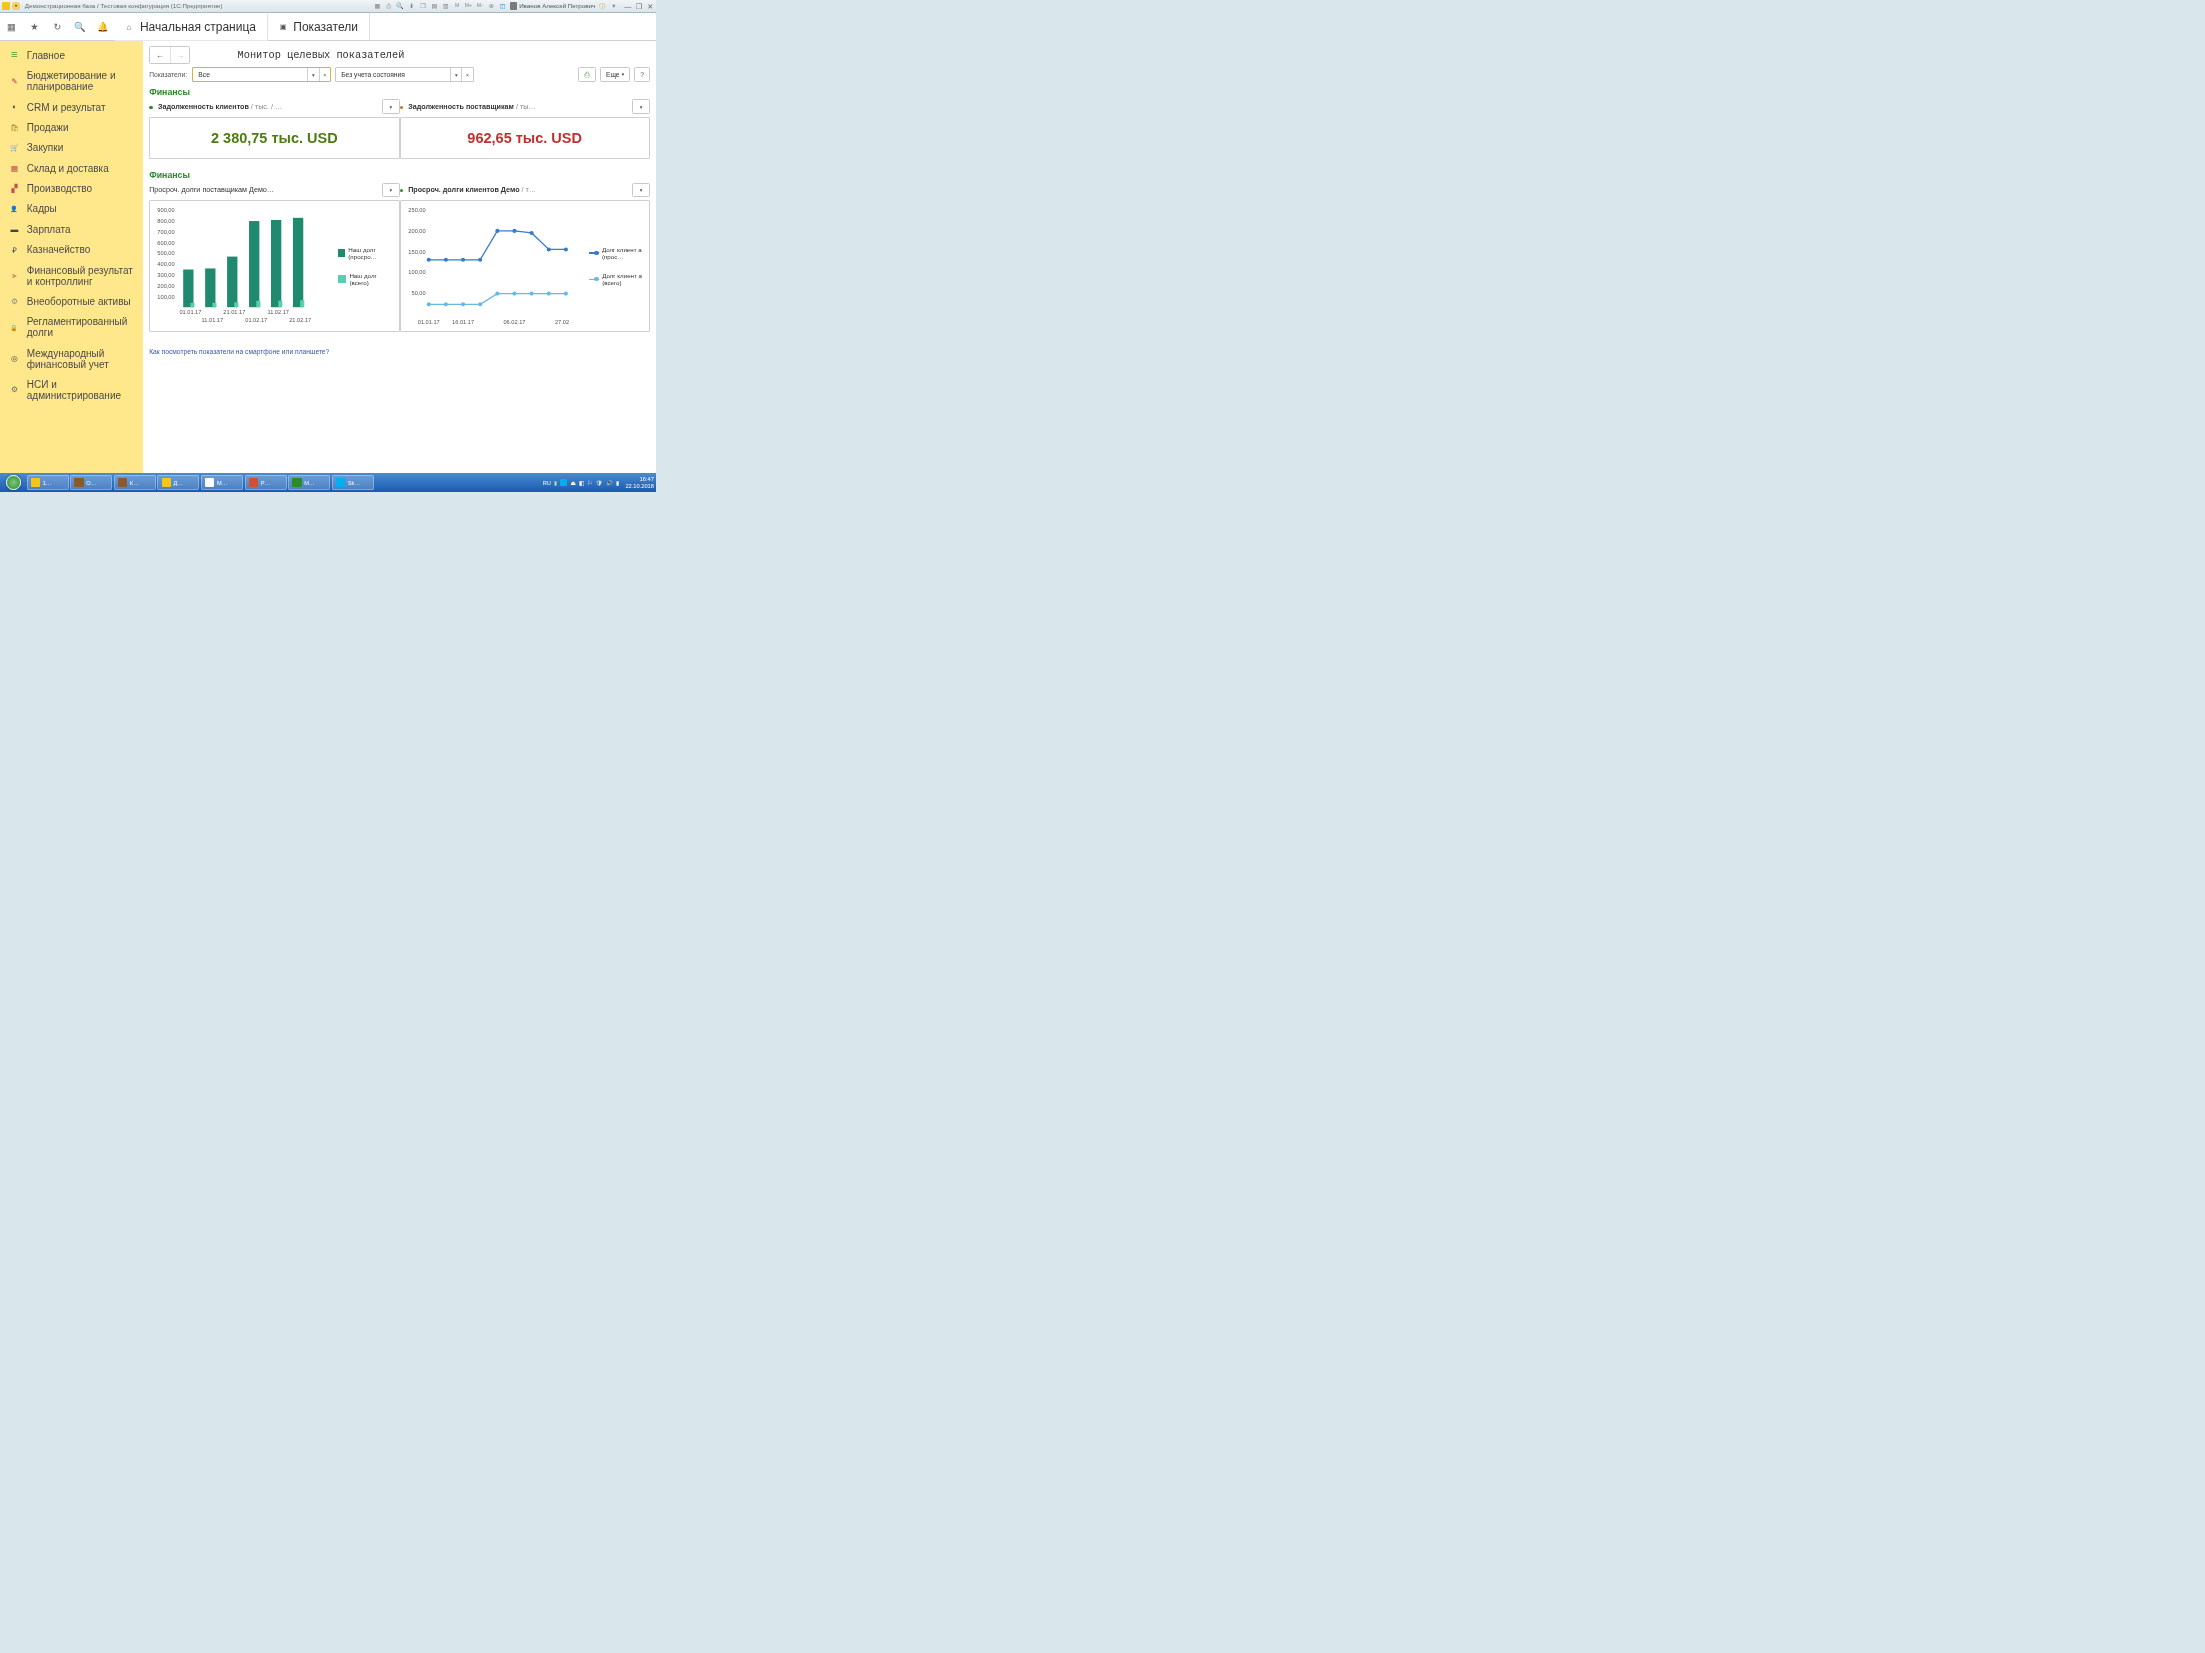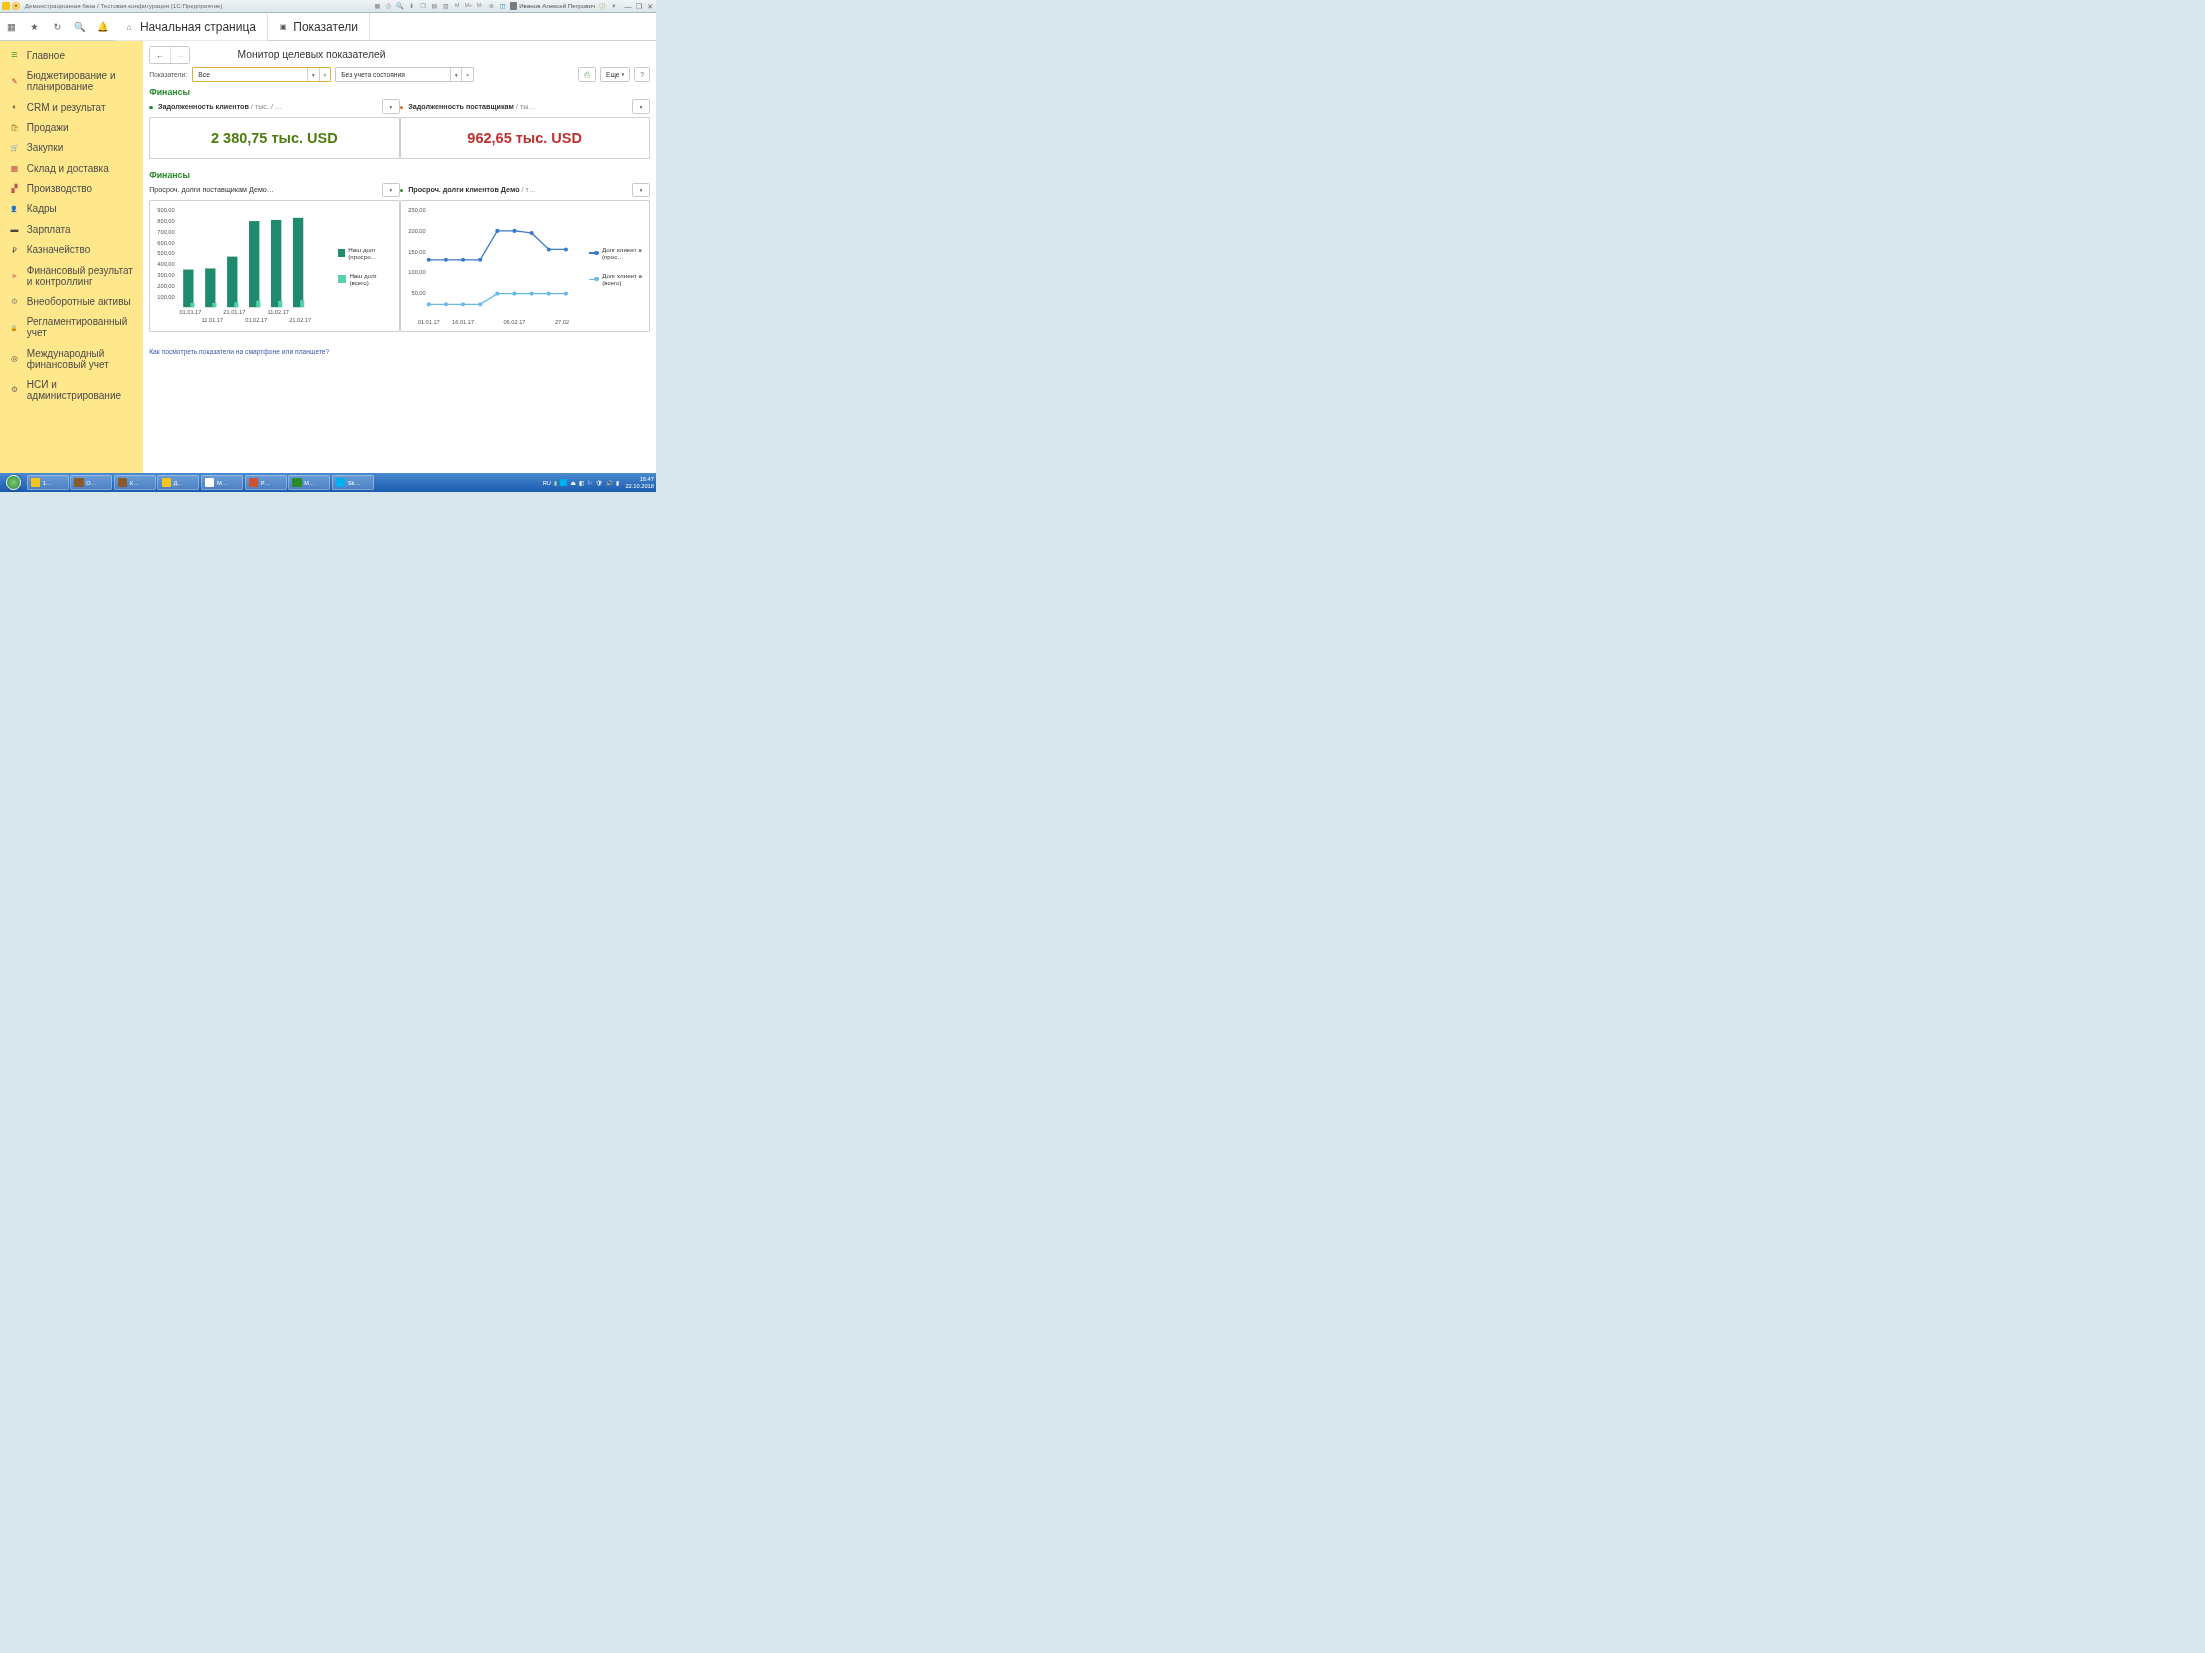--- a/index.html
+++ b/index.html
@@ -53,21 +53,21 @@
 .sb-icn.reg:before{content:"🔒";font-size:6.2px;color:#b08020;}
 .sb-icn.intl:before{content:"◎";color:#444;}
 .sb-icn.admin:before{content:"⚙";color:#666;}
 
 
 .content { flex:1; background:#fff; padding:5.2px 6.2px 0 6.2px; overflow:hidden; display:flex; flex-direction:column; }
 .nav-row { display:flex; align-items:center; gap:6.2px; margin-bottom:3.1px; }
 .nav-btns { display:flex; border:0.5px solid #c8c8c8; border-radius:1.6px; }
 .nav-b { width:19.6px; height:15.5px; display:flex; align-items:center; justify-content:center; font-size:8.3px; color:#444; cursor:pointer; }
 .nav-b + .nav-b { border-left:0.5px solid #e0e0e0; }
-.page-title { font-size:10.3px; color:#333; font-weight:400; margin-left:41px; }
+.page-title { font-size:10.3px; color:#333; font-weight:400; margin-left:41px;font-family:Liberation Mono, monospace; }
 
 .filter-row { display:flex; align-items:center; gap:4.1px; margin-bottom:4.1px; }
 .filter-label { color:#555; margin-right:1px; }
 .combo { display:flex; border:0.5px solid #c8c8c8; border-radius:1px; height:15.5px; align-items:stretch; }
 .combo.yellow { border:1px solid #e0b030; }
 .combo-val { padding:0 5.2px; display:flex; align-items:center; min-width:114px; color:#333; }
 .combo-btn { width:11.4px; border-left:0.5px solid #d0d0d0; display:flex; align-items:center; justify-content:center; font-size:5.2px; color:#555; cursor:pointer; }
 .filter-spacer { flex:1; }
 .icon-btn { width:17.6px; height:15.5px; border:0.5px solid #c8c8c8; border-radius:1.6px; display:flex; align-items:center; justify-content:center; cursor:pointer; color:#3a9b3a; font-size:7.2px; }
 .more-btn { height:15.5px; border:0.5px solid #c8c8c8; border-radius:1.6px; padding:0 5.2px; display:flex; align-items:center; gap:2.1px; cursor:pointer; }
@@ -212,21 +212,21 @@
         <div class="sb-item">
           <span class="sb-icn fin"></span>
           <span>Финансовый результат и контроллинг</span>
         </div>
         <div class="sb-item">
           <span class="sb-icn assets"></span>
           <span>Внеоборотные активы</span>
         </div>
         <div class="sb-item">
           <span class="sb-icn reg"></span>
-          <span>Регламентированный учет</span>
+          <span>Регламентированный долги</span>
         </div>
         <div class="sb-item">
           <span class="sb-icn intl"></span>
           <span>Международный финансовый учет</span>
         </div>
         <div class="sb-item">
           <span class="sb-icn admin"></span>
           <span>НСИ и администрирование</span>
         </div>
       </div>

